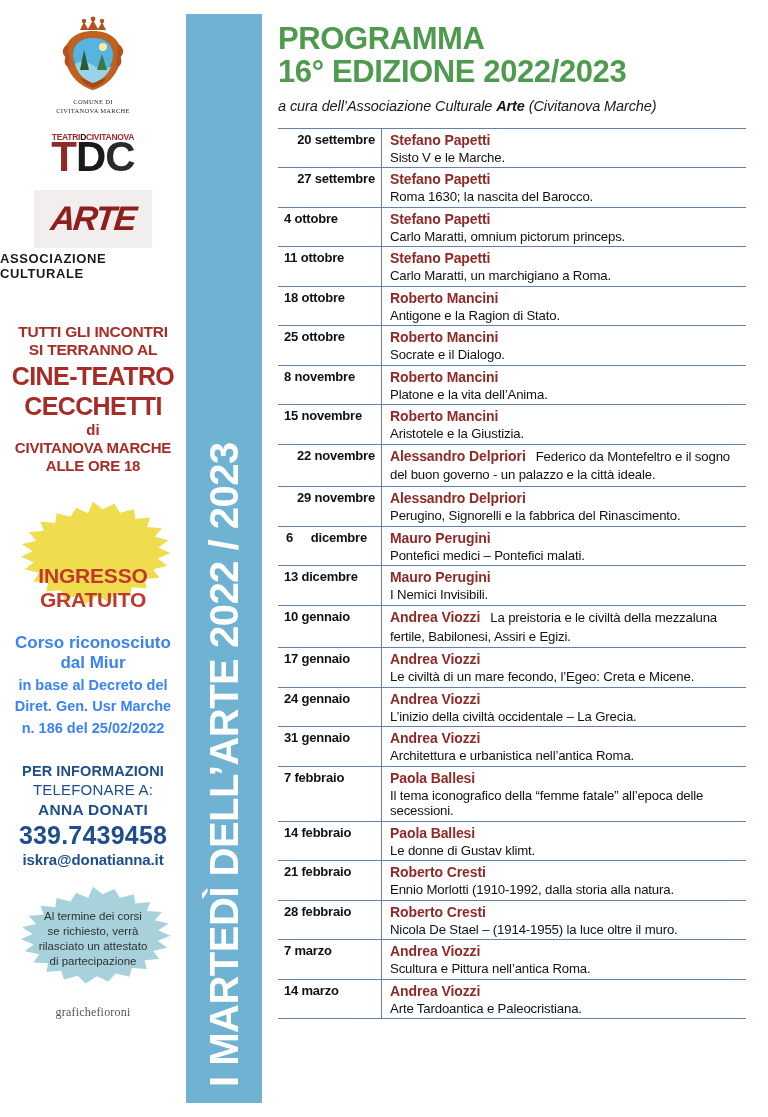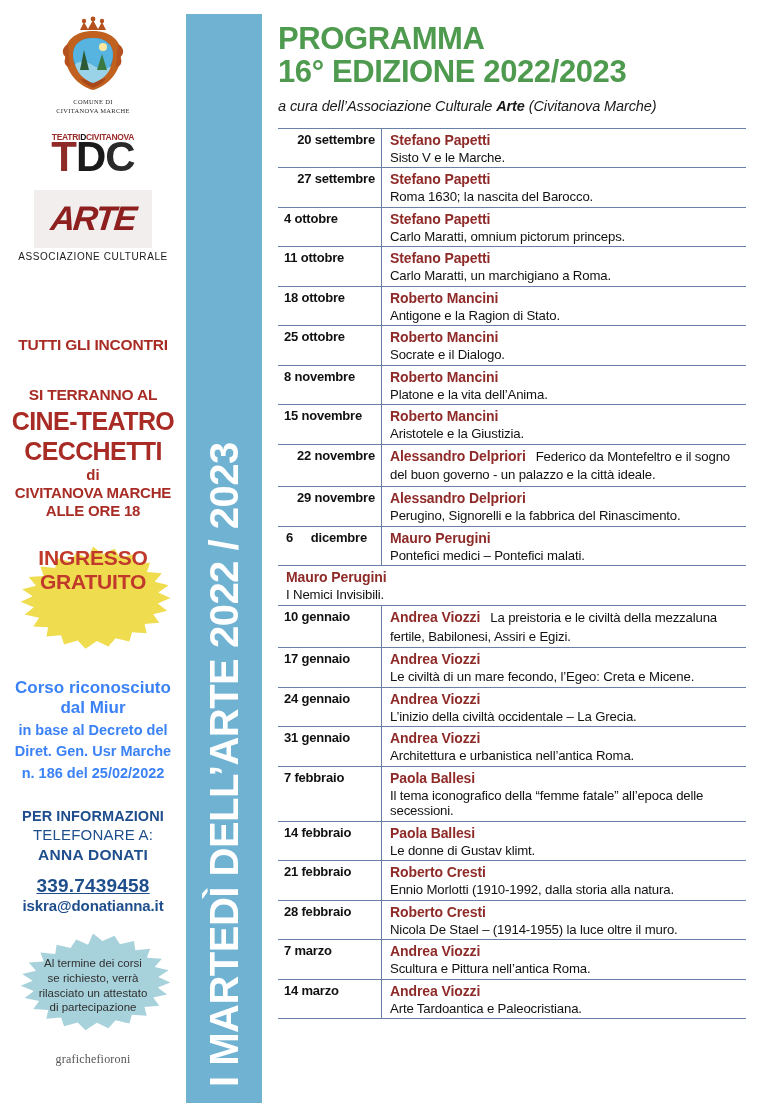--- a/index.html
+++ b/index.html
@@ -65,34 +65,34 @@
     display: flex; align-items: center; justify-content: center;
     position: relative;
   }
   .arte-mark {
     font-family: "Liberation Sans", sans-serif;
     font-size: 34px; font-weight: bold; font-style: italic;
     color: #8e1f1f; letter-spacing: -2px;
     transform: skewX(-6deg);
   }
   .arte-sub {
-    font-size: 10px; letter-spacing: .6px; color: #1a1a1a;
-    margin-top: 3px; font-weight: 400;
+    font-size: 13px; letter-spacing: .6px; color: #1a1a1a;
+    margin-top: 3px; font-weight: 700;
   }
 
   
   .venue {
     margin-top: 42px;
     width: 178px;
     text-align: center;
     color: #a82c25;
     font-weight: bold;
     line-height: 1.16;
   }
-  .venue .l1 { font-size: 15.5px; letter-spacing: -.2px; margin-top: 32px; }
+  .venue .l1 { font-size: 15.5px; letter-spacing: -.2px; }
   .venue .big { font-size: 25px; letter-spacing: -.6px; line-height: 1.06; margin-top: 4px;}
   .venue .di { font-size: 15px; font-weight: bold; line-height: 1.3; }
   .venue .l4 { font-size: 15px; letter-spacing: -.2px; line-height:1.2;}
 
   
   .burst-wrap { margin-top: 26px; position: relative; width: 170px; height: 110px; }
   .burst {
     position: absolute; inset: 0;
     background: #efdc4f;
     clip-path: polygon(
@@ -103,36 +103,36 @@
       63.3% 83.4%, 59.0% 91.0%, 52.3% 85.9%, 45.6% 93.0%, 41.0% 85.5%,
       33.0% 89.1%, 31.2% 80.8%, 22.6% 82.0%, 23.6% 73.6%, 14.9% 72.7%,
       18.3% 64.9%, 9.8% 61.9%, 15.2% 55.2%, 7.5% 50.3%, 14.5% 45.4%,
       8.3% 38.9%, 16.5% 35.7%, 12.2% 27.9%, 21.0% 26.9%, 19.1% 18.3%,
       27.8% 19.6%, 28.6% 10.7%, 36.8% 14.0%, 40.1% 5.7%, 47.1% 10.8%
     );
   }
   .burst-txt {
     position: absolute; inset: 0;
     display: flex; flex-direction: column;
-    align-items: center; justify-content: flex-start;
+    align-items: center; justify-content: flex-end;
     color: #c0392b; font-weight: bold; font-size: 21px;
     line-height: 1.12; letter-spacing: -.2px;
   }
 
   
   .miur { margin-top: 22px; width: 180px; text-align: center; color: #3b82f6; line-height: 1.2; }
   .miur .m1 { font-size: 17px; font-weight: bold; line-height: 1.15; }
   .miur .m2 { font-size: 14.5px; font-weight: bold; margin-top: 3px; line-height: 1.28; }
 
   
   .contact { margin-top: 26px; width: 180px; text-align: center; color: #1f4e8c; line-height:1.22; }
   .contact .c1 { font-size: 14.5px; font-weight: bold; letter-spacing: .1px; }
   .contact .c2 { font-size: 15px; font-weight: 400; letter-spacing: .2px; }
   .contact .c3 { font-size: 15.5px; font-weight: bold; letter-spacing: .3px; margin-top: 2px;}
-  .contact .c4 { font-size: 19px; font-weight: bold; margin-top: 9px; letter-spacing:.2px;text-decoration:underline;}
+  .contact .c4 { font-size: 25px; font-weight: bold; margin-top: 0; letter-spacing:.2px;}
   .contact .c5 { font-size: 15px; font-weight: bold; letter-spacing: -.1px;}
 
   
   .burst2-wrap { margin-top: 18px; position: relative; width: 170px; height: 104px; }
   .burst2 {
     position: absolute; inset: 0;
     background: #a8d2db;
     clip-path: polygon(
       50% 0%, 55.6% 7.2%, 62.6% 2.1%, 65.9% 10.4%, 74.1% 7.1%, 74.9% 16.0%,
       83.6% 14.7%, 81.7% 23.3%, 90.5% 24.3%, 86.3% 32.1%, 94.5% 35.3%,
@@ -401,20 +401,21 @@
           <div class="info-cell"><span class="speaker">Alessandro Delpriori</span><span class="talk">Perugino, Signorelli e la fabbrica del Rinascimento.</span></div>
         </div>
         <div class="row">
           <div class="date-cell split">
             <span>6</span>
             <span>dicembre</span>
           </div>
           <div class="info-cell"><span class="speaker">Mauro Perugini</span><span class="talk">Pontefici medici – Pontefici malati.</span></div>
         </div>
         <div class="row">
+          <div class="date-cell left">13 dicembre</div>
           <div class="info-cell"><span class="speaker">Mauro Perugini</span><span class="talk">I Nemici Invisibili.</span></div>
         </div>
         <div class="row">
           <div class="date-cell left">10 gennaio</div>
           <div class="info-cell"><span class="speaker">Andrea Viozzi</span><span class="talk inline">La preistoria e le civiltà della mezzaluna fertile, Babilonesi, Assiri e Egizi.</span></div>
         </div>
         <div class="row">
           <div class="date-cell left">17 gennaio</div>
           <div class="info-cell"><span class="speaker">Andrea Viozzi</span><span class="talk">Le civiltà di un mare fecondo, l’Egeo: Creta e Micene.</span></div>
         </div>

